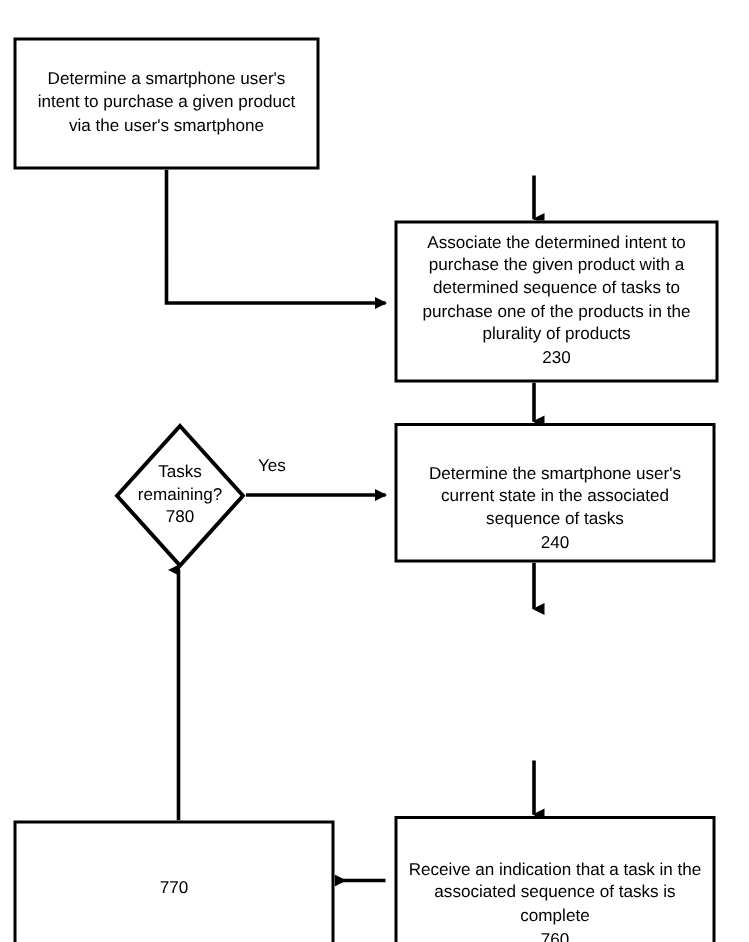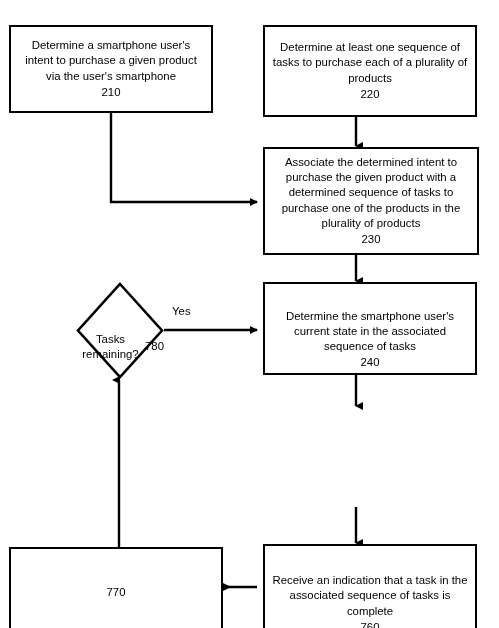--- a/index.html
+++ b/index.html
@@ -45,25 +45,25 @@
   }
   .diamond-wrap svg {
     position: absolute;
     left: 0;
     top: 0;
     overflow: visible;
   }
   .diamond-label {
     position: absolute;
     left: 0;
-    top: 16px;
+    top: 0;
     width: 100%;
     height: 100%;
     display: flex;
-    flex-direction: row;
+    flex-direction: column;
     align-items: center;
     justify-content: center;
     text-align: center;
     font-size: 11.4px;
     line-height: 1.3;
     color: #000000;
     pointer-events: none;
   }
   .edge-label {
     position: absolute;
@@ -112,27 +112,22 @@
 
     <path d="M356,490 L356,526" fill="none" stroke="#000000" stroke-width="2.4" marker-end="url(#arrowDown)"></path>
 
     <path d="M257,570 L224,570" fill="none" stroke="#000000" stroke-width="2.4" marker-end="url(#arrowLeft)"></path>
 
     <path d="M119,530 L119,363" fill="none" stroke="#000000" stroke-width="2.4" marker-end="url(#arrowUp)"></path>
   </svg>
 
   <div class="node" style="left:9px; top:8px; width:204px; height:88px;">
     <span class="body">Determine a smartphone user's intent to purchase a given product via the user's smartphone</span>
-    <span class="ref">210</span>
   </div>
 
-  <div class="node" style="left:263px; top:8px; width:214px; height:92px;">
-    <span class="body">Determine at least one sequence of tasks to purchase each of a plurality of products</span>
-    <span class="ref">220</span>
-  </div>
 
   <div class="node" style="left:263px; top:130px; width:216px; height:108px;">
     <span class="body">Associate the determined intent to purchase the given product with a determined sequence of tasks to purchase one of the products in the plurality of products</span>
     <span class="ref">230</span>
   </div>
 
   <div class="node" style="left:263px; top:265px; width:214px; height:93px;justify-content:flex-end;">
     <span class="body">Determine the smartphone user's current state in the associated sequence of tasks</span>
     <span class="ref">240</span>
   </div>

